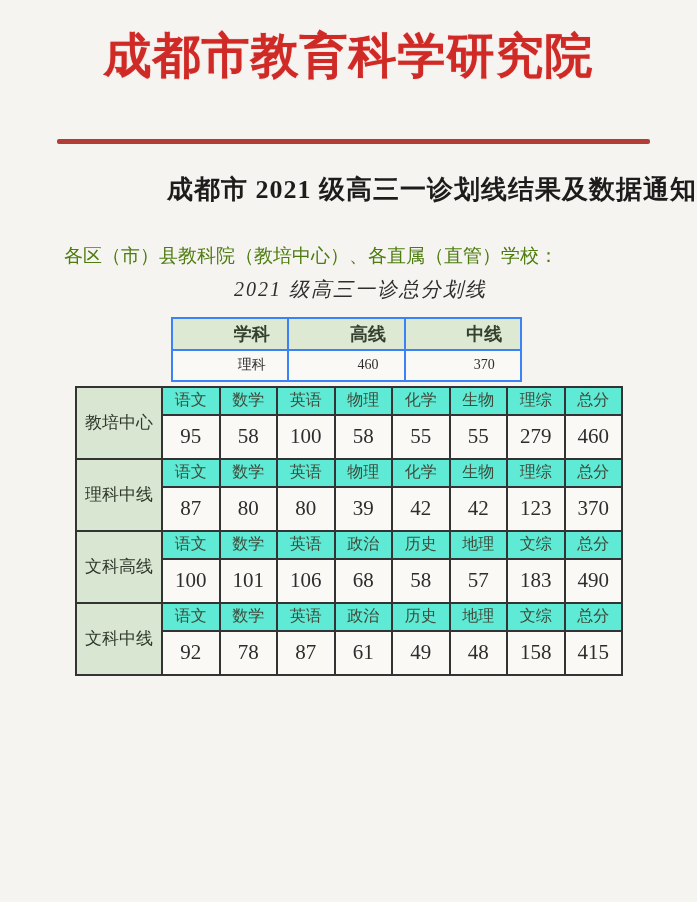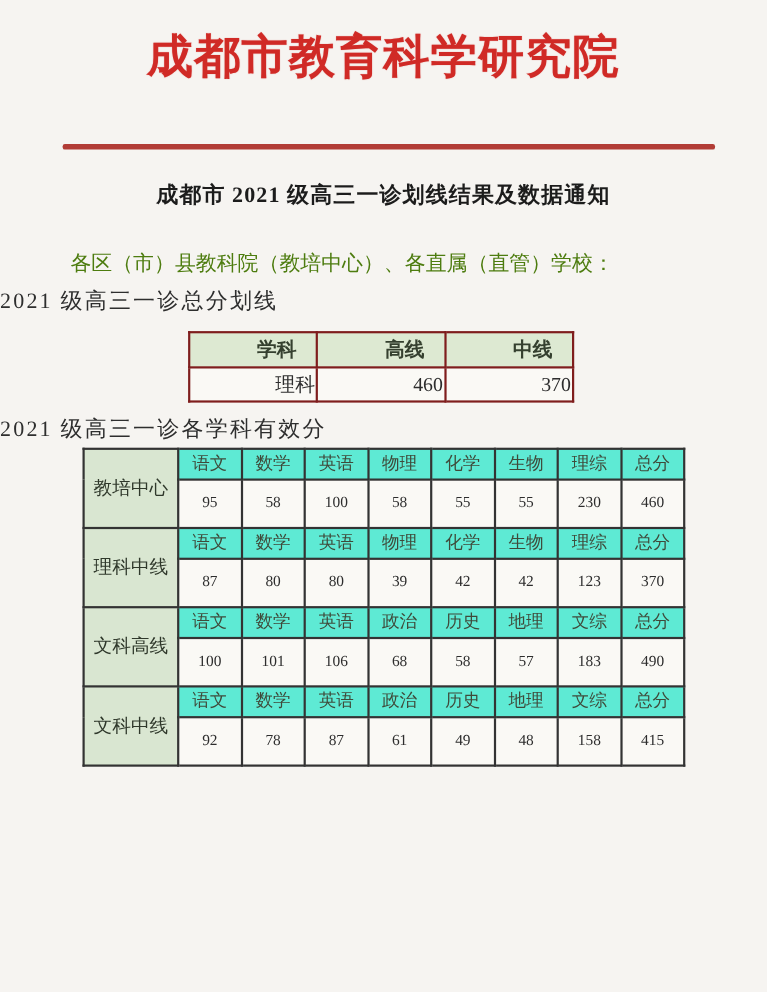--- a/index.html
+++ b/index.html
@@ -8,38 +8,38 @@
     background: #f6f4f1;
     font-family: "Liberation Serif", "DejaVu Serif", serif;
     color: #262626;
     overflow: hidden;
   }
   .page { position: relative; width: 697px; height: 902px; }
 
   .letterhead {
     margin-top: 24px;
     text-align: center;
-    font-size: 42px;
+    font-size: 48px;
     font-weight: bold;
     letter-spacing: 1px;
     line-height: 1.35;
     color: #d02a26;
     text-shadow: 0 0 1px rgba(208,42,38,.5);
     white-space: nowrap;
   }
   .red-rule {
     height: 5px;
     background: #b23c36;
     margin: 50px 47px 0 57px;
     border-radius: 2px;
   }
   .doc-title {
     margin: 28px 0 0 0;
-    text-align: center;
-    font-size: 20px;
+    text-align: right;
+    font-size: 26px;
     font-weight: bold;
     letter-spacing: 1px;
     color: #1c1c1c;
     white-space: nowrap;
   }
   .salutation {
     margin: 36px 56px 0 64px;
     font-size: 19px;
     line-height: 1.42;
     color: #4d7c0f;
@@ -54,64 +54,65 @@
   .section-heading {
     margin: 6px 0 0 99px;
     font-family: "Liberation Sans", "DejaVu Sans", sans-serif;
     font-size: 19px;
     font-weight: bold;
     color: #303030;
   }
   .section-heading.s2 { margin-top: 24px; }
   .table-caption {
     margin-top: 6px;
-    text-align: left;
+    text-align: center;
     font-size: 20px;
+    font-style: italic;
     letter-spacing: 2px;
     color: #2e2e2e;
+    margin-left: 24px;
   }
   .table-caption.c2 { margin-top: 10px; }
 
   table { border-collapse: collapse; }
   td, th { text-align: center; vertical-align: middle; }
 
   .total-table { margin: 14px 0 0 171px; width: 351px; }
-  .total-table th, .total-table td { border: 2px solid #7f1d1d; padding-left: 44px; }
+  .total-table th, .total-table td { border: 2px solid #3b82f6; padding-left: 44px; }
   .total-table th {
     background: #dde9d2;
     height: 28px;
     font-size: 18px;
     font-weight: bold;
     color: #35402f;
   }
   .total-table td {
     background: #faf9f5;
     height: 27px;
-    font-size: 18px;
+    font-size: 14px;
     color: #2d2d2d;
-    text-align: right;
   }
 
   .subject-table { margin: 4px 0 0 75px; width: 548px; table-layout: fixed; }
   .subject-table td { border: 2px solid #333333; }
   .subject-table .label-cell {
     background: #d9e6d1;
     font-size: 17px;
     color: #2f382b;
   }
   .subject-table .subj-cell {
     background: #5eead4;
     height: 24px;
     font-size: 16px;
     color: #3f4a3a;
   }
   .subject-table .val-cell {
     background: #faf9f5;
     height: 40px;
-    font-size: 14px;
+    font-size: 21px;
     color: #2d2d2d;
   }
 </style>
 </head>
 <body>
 
 <div class="page">
 
   <div class="letterhead">成都市教育科学研究院</div>
 
@@ -136,21 +137,20 @@
     <tbody>
         <tr>
           <td>理科</td>
           <td>460</td>
           <td>370</td>
         </tr>
       </tbody>
   </table>
 
 
-  <div class="table-caption c2">2021 级高三一诊各学科有效分</div>
 
   <table class="subject-table">
     <colgroup>
       <col style="width:86px">
       <col>
         <col>
         <col>
         <col>
         <col>
         <col>
@@ -169,21 +169,21 @@
           <td class="subj-cell">理综</td>
           <td class="subj-cell">总分</td>
         </tr>
         <tr>
           <td class="val-cell">95</td>
           <td class="val-cell">58</td>
           <td class="val-cell">100</td>
           <td class="val-cell">58</td>
           <td class="val-cell">55</td>
           <td class="val-cell">55</td>
-          <td class="val-cell">230</td>
+          <td class="val-cell">279</td>
           <td class="val-cell">460</td>
         </tr>
         <tr>
           <td class="label-cell" rowspan="2">理科中线</td>
           <td class="subj-cell">语文</td>
           <td class="subj-cell">数学</td>
           <td class="subj-cell">英语</td>
           <td class="subj-cell">物理</td>
           <td class="subj-cell">化学</td>
           <td class="subj-cell">生物</td>

